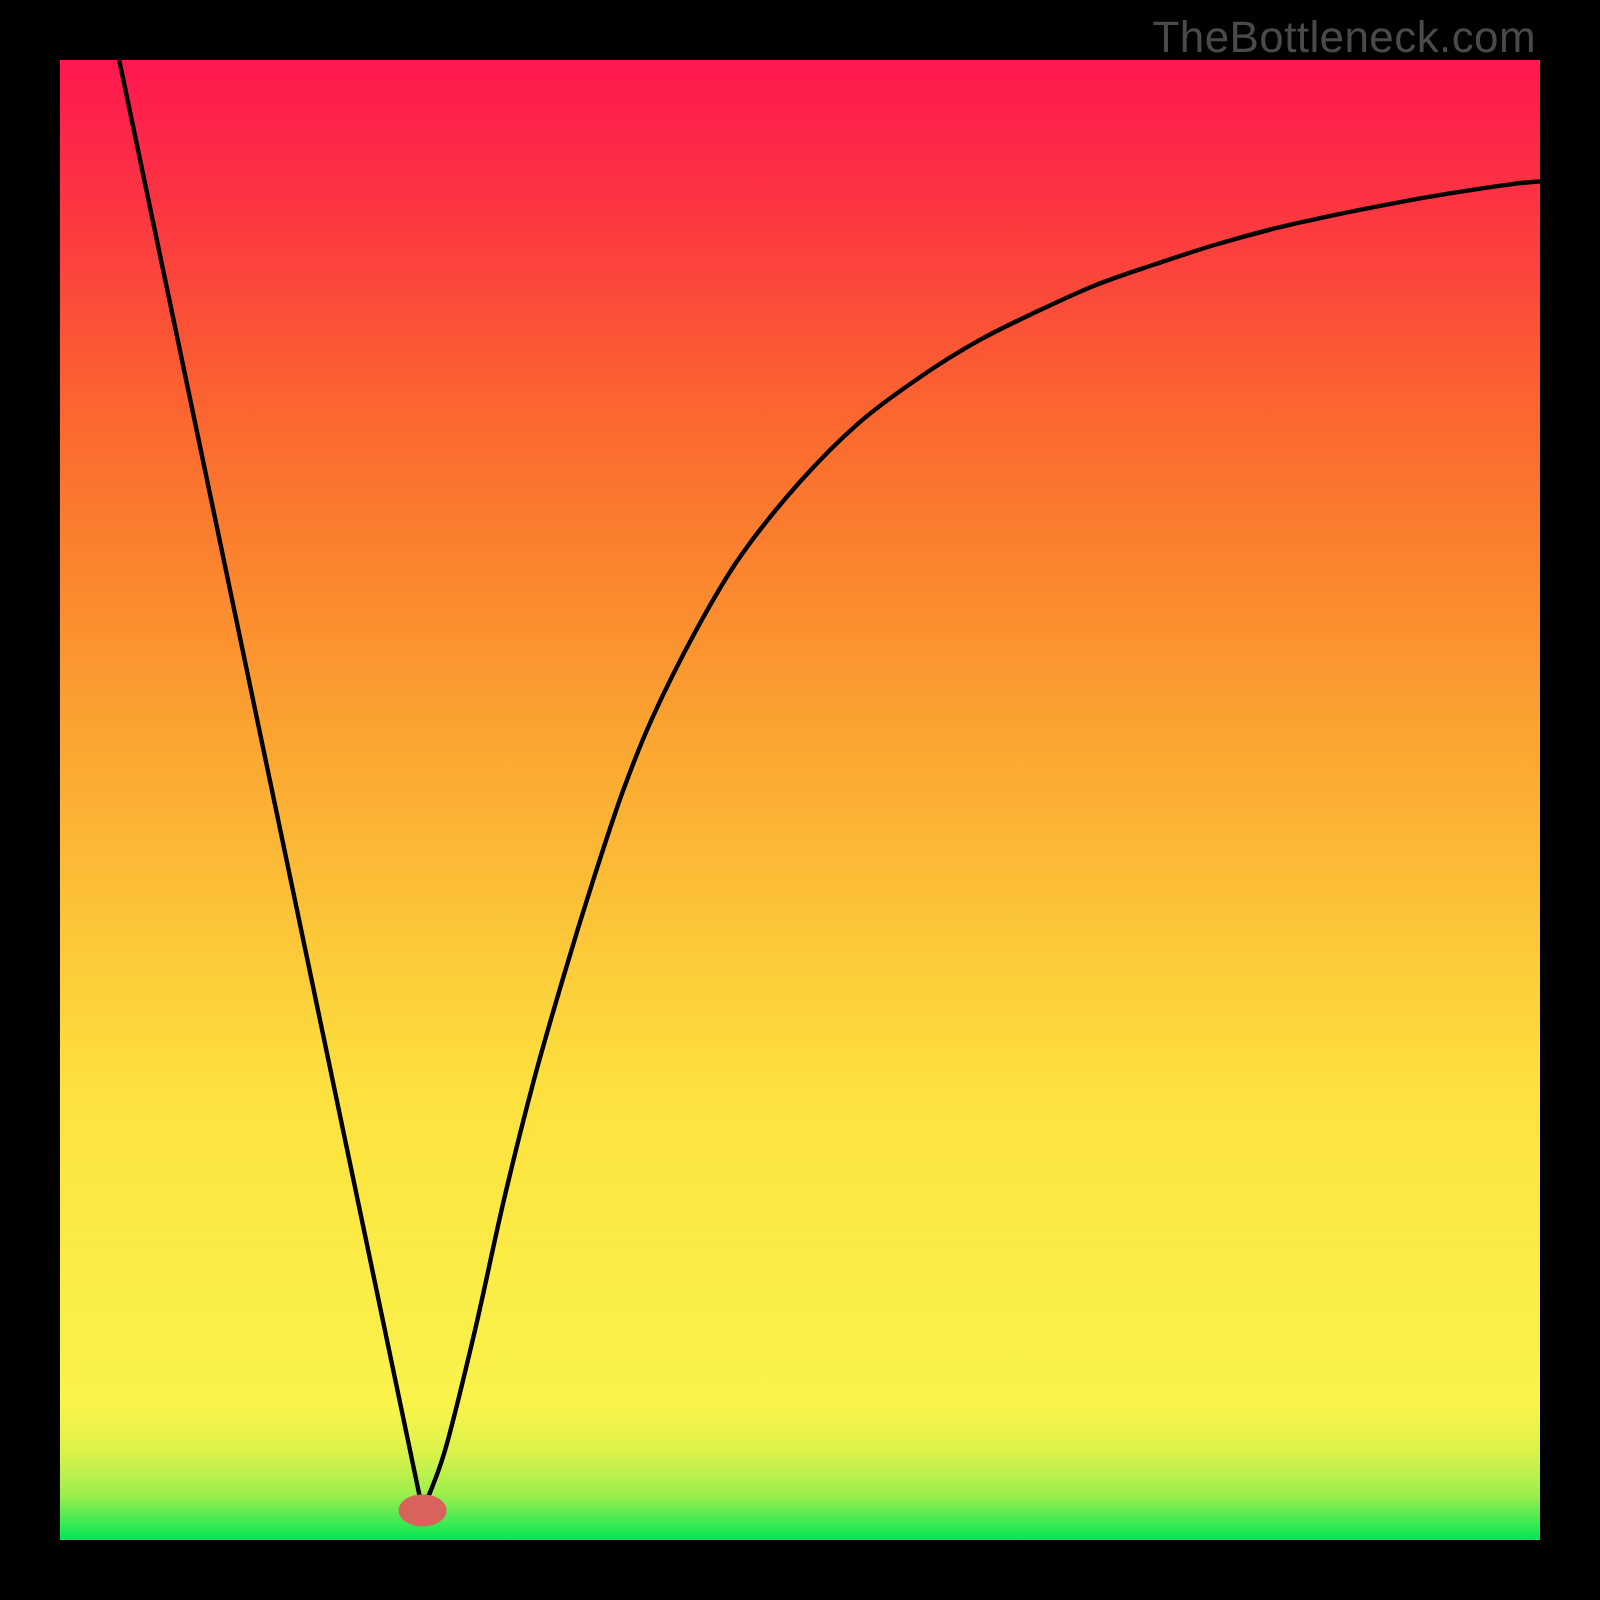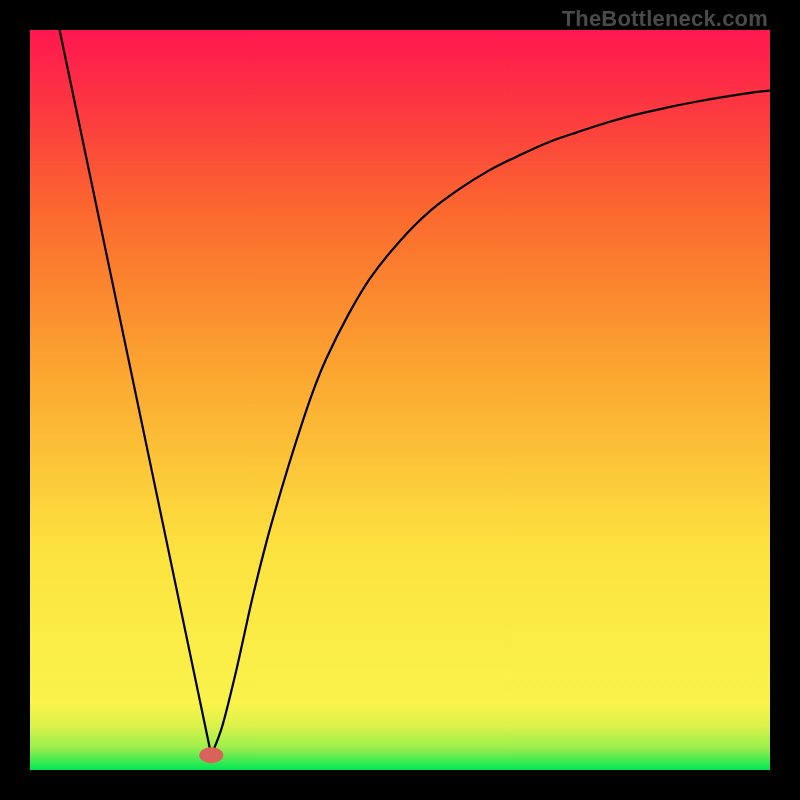--- a/index.html
+++ b/index.html
@@ -24,21 +24,21 @@
     width: 740px;
     height: 740px;
     overflow: hidden;
   }
   .watermark {
     position: absolute;
     top: 6px;
     right: 32px;
     color: #4a4a4a;
     font-size: 22px;
-    font-weight: 700;
+    font-weight: 400;
     letter-spacing: 0.2px;
     user-select: none;
   }
 </style>
 </head>
 <body>
 
 <div class="frame">
   <div class="plot">
     <svg id="plot-svg" width="740" height="740" viewBox="0 0 740 740">

